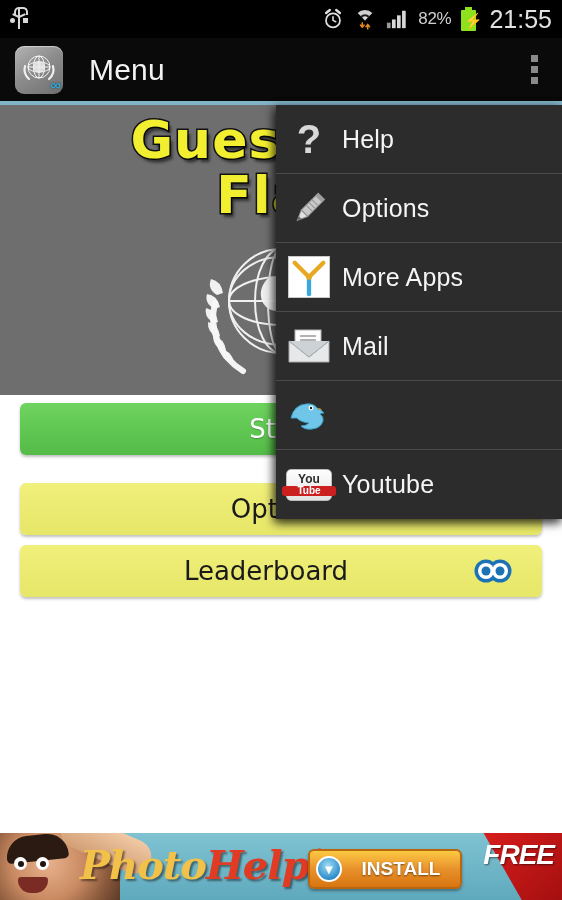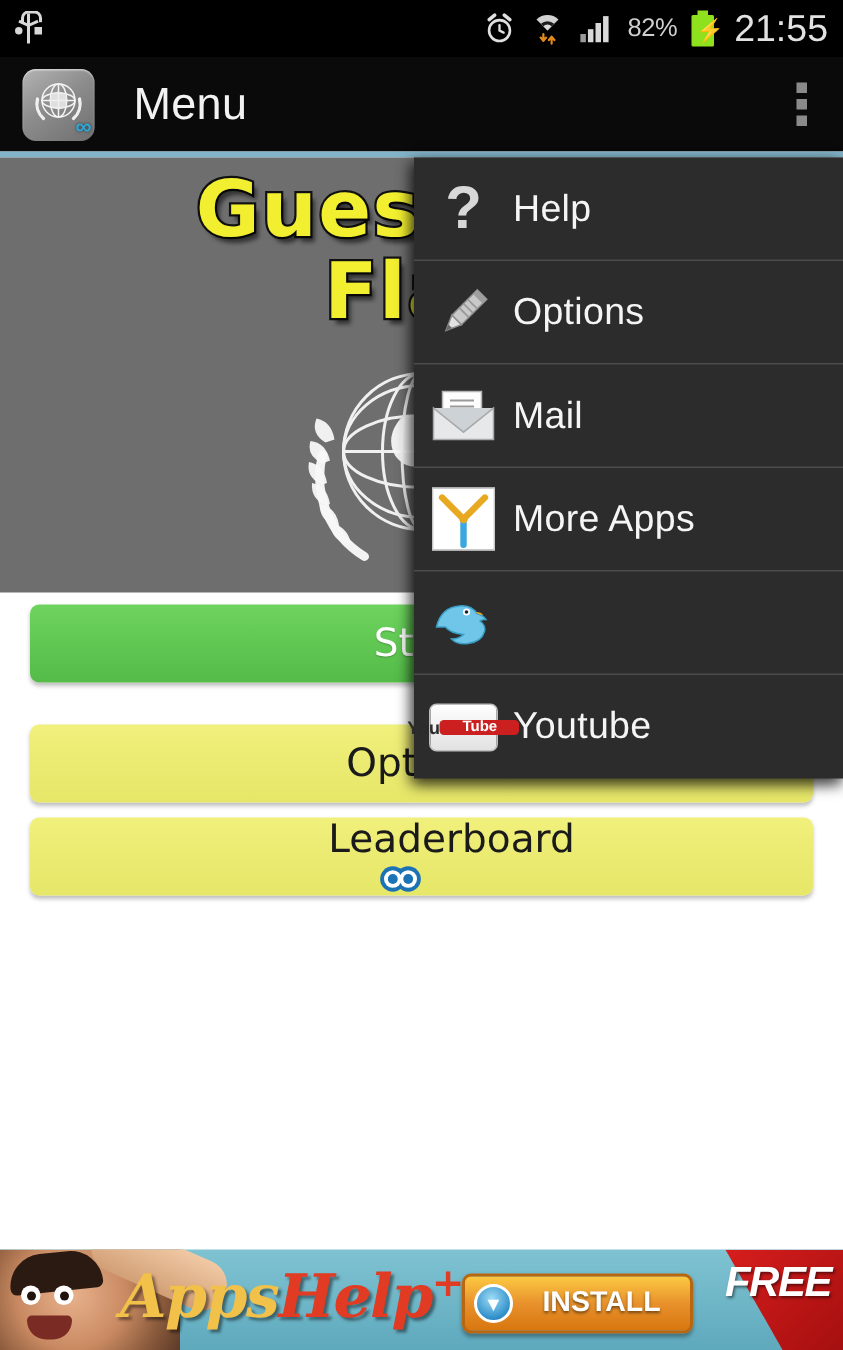--- a/index.html
+++ b/index.html
@@ -185,21 +185,20 @@
   #btn-options {
     top: 483px;
     background: linear-gradient(180deg, #f0f07c 0%, #e6e668 100%);
     color: #1a1a1a;
   }
   #btn-leaderboard {
     top: 545px;
     background: linear-gradient(180deg, #f0f07c 0%, #e6e668 100%);
     color: #1a1a1a;
     justify-content: flex-start;
-    flex-direction: column;
   }
   #btn-leaderboard .lb-label {
     flex: 1;
     text-align: center;
     padding-left: 40px;
   }
   #btn-leaderboard .lb-icon {
     margin-right: 28px;
   }
 
@@ -250,21 +249,21 @@
     border: 1px solid #c9c9c9;
     box-sizing: border-box;
   }
   .twitter-ic { width: 44px; height: 34px; }
   .yt-ic {
     width: 46px; height: 32px;
     background: linear-gradient(180deg,#fefefe 0%, #e2e2e2 100%);
     border-radius: 5px;
     border: 1px solid #bdbdbd;
     box-sizing: border-box;
-    display: flex; flex-direction: row;
+    display: flex; flex-direction: column;
     align-items: center; justify-content: center;
     line-height: 1;
   }
   .yt-ic .you {
     color: #2b2b2b; font-weight: bold; font-size: 12px;
     font-family: "Liberation Sans", sans-serif;
   }
   .yt-ic .tube {
     background: #cc2020; color: #fff; font-weight: bold; font-size: 10px;
     border-radius: 3px; padding: 0px 15px; margin-top: 1px;
@@ -509,41 +508,41 @@
             <rect x="17" y="4" width="9" height="4" fill="#9f9f9f"></rect>
             <path d="M17 13 h9 M17 17 h9 M17 21 h9" stroke="#9a9a9a" stroke-width="1.2"></path>
           </g>
         </svg>
       </span>
       <span class="mi-label">Options</span>
     </div>
 
     <div class="menu-item">
       <span class="mi-icon">
-        <svg class="mail-ic" viewBox="0 0 44 34">
-          <rect x="8" y="1" width="26" height="20" fill="#fdfdfd" stroke="#b4b4b4" stroke-width="1"></rect>
-          <path d="M13 7 h16 M13 11 h16 M13 15 h10" stroke="#9a9a9a" stroke-width="1.4"></path>
-          <path d="M2 12 L22 28 L42 12 L42 33 L2 33 Z" fill="#e6e8ea" stroke="#a9a9a9" stroke-width="1"></path>
-          <path d="M2 12 L22 28 L42 12" fill="#cdd2d6" stroke="#a9a9a9" stroke-width="1"></path>
-        </svg>
-      </span>
-      <span class="mi-label">Mail</span>
-    </div>
-
-    <div class="menu-item">
-      <span class="mi-icon">
         <svg class="apps-ic" viewBox="0 0 42 42">
           <rect x="0" y="0" width="42" height="42" fill="#ffffff"></rect>
           <path d="M6 6 L21 21" stroke="#e8a820" stroke-width="4.5" stroke-linecap="round"></path>
           <path d="M36 6 L21 21" stroke="#e8a820" stroke-width="4.5" stroke-linecap="round"></path>
           <path d="M21 21 L21 39" stroke="#3aa8e0" stroke-width="4.5" stroke-linecap="round"></path>
           <circle cx="21" cy="21" r="3" fill="#e8a820"></circle>
         </svg>
       </span>
       <span class="mi-label">More Apps</span>
+    </div>
+
+    <div class="menu-item">
+      <span class="mi-icon">
+        <svg class="mail-ic" viewBox="0 0 44 34">
+          <rect x="8" y="1" width="26" height="20" fill="#fdfdfd" stroke="#b4b4b4" stroke-width="1"></rect>
+          <path d="M13 7 h16 M13 11 h16 M13 15 h10" stroke="#9a9a9a" stroke-width="1.4"></path>
+          <path d="M2 12 L22 28 L42 12 L42 33 L2 33 Z" fill="#e6e8ea" stroke="#a9a9a9" stroke-width="1"></path>
+          <path d="M2 12 L22 28 L42 12" fill="#cdd2d6" stroke="#a9a9a9" stroke-width="1"></path>
+        </svg>
+      </span>
+      <span class="mi-label">Mail</span>
     </div>
 
     <div class="menu-item">
       <span class="mi-icon">
         <svg class="twitter-ic" viewBox="0 0 44 34">
           <path d="M4 20 q3 -13 15 -14 q8 -1 12 5 q4 1 6 4 q-3 0 -4 1 q4 3 3 7 q-2 7 -11 8 q-7 1 -11 -3 q5 0 8 -3 q-9 -1 -12 -5 Z" fill="#6fc6e8" stroke="#3a9ec4" stroke-width="1"></path>
           <circle cx="24" cy="10" r="2.4" fill="#ffffff"></circle>
           <circle cx="24" cy="10" r="1.2" fill="#123"></circle>
           <path d="M30 10 q4 0 5 2 q-3 0 -5 -2 Z" fill="#f5a623"></path>
         </svg>
@@ -564,21 +563,21 @@
 
   <div id="ad">
     <div class="ad-face">
       <span class="hair"></span>
       <span class="eyeL"></span>
       <span class="eyeR"></span>
       <span class="mouth"></span>
       <span class="finger"></span>
     </div>
     <div class="ad-logo">
-      <span class="p1">Apps</span><span class="p2">Help</span><span class="plus">+</span>
+      <span class="p1">Photo</span><span class="p2">Help</span><span class="plus">+</span>
     </div>
     <div class="ad-install">
       <span class="dl">▼</span>
       <span class="itxt">INSTALL</span>
     </div>
     <div class="ad-ribbon"></div>
     <div class="ad-free">FREE</div>
   </div>
 
 </div>

